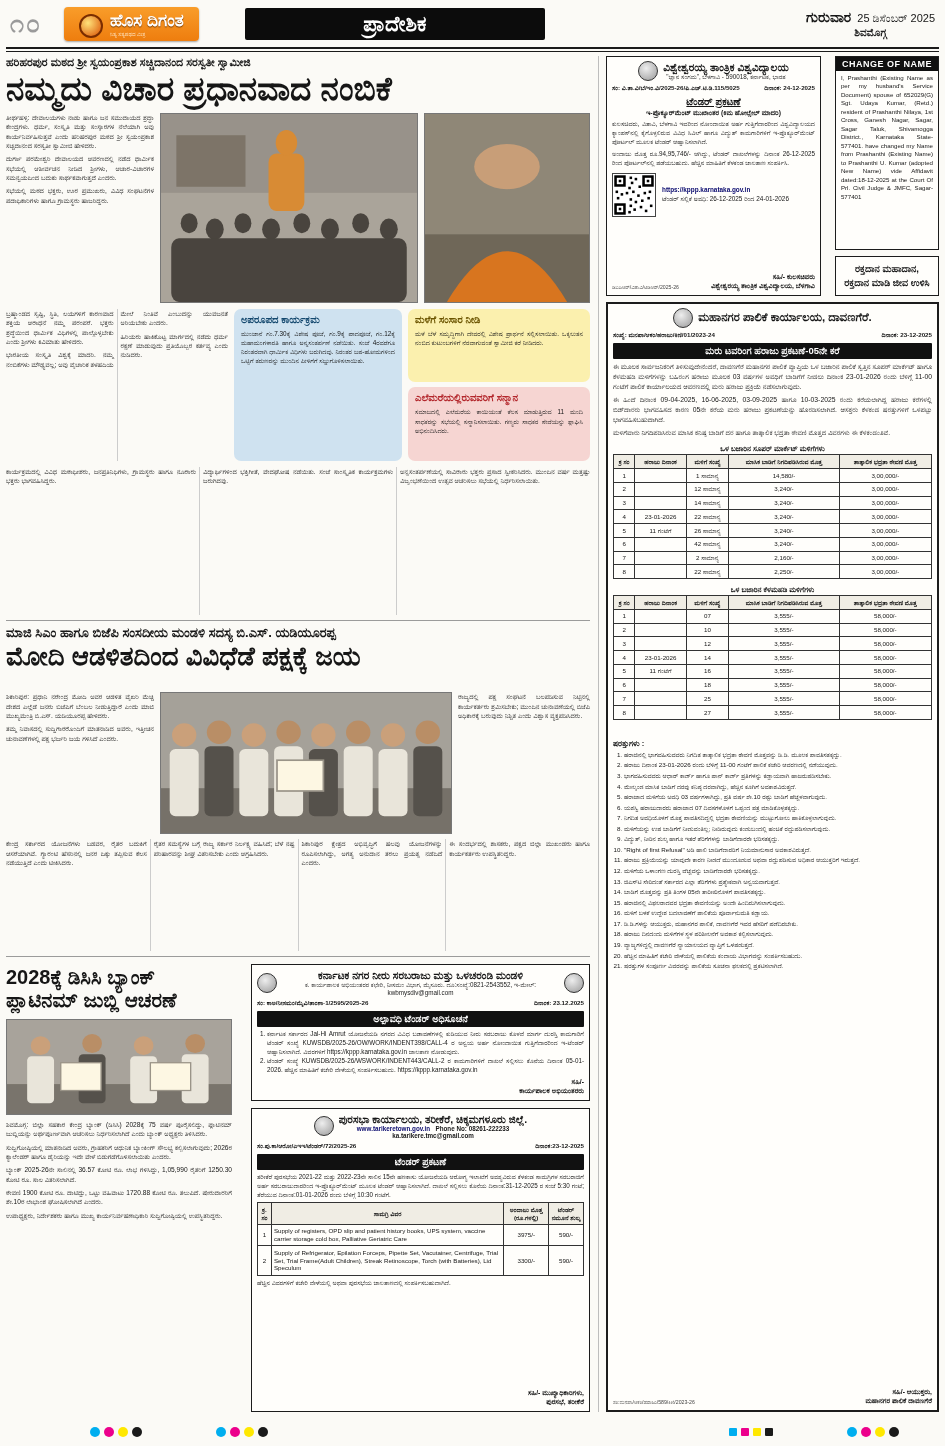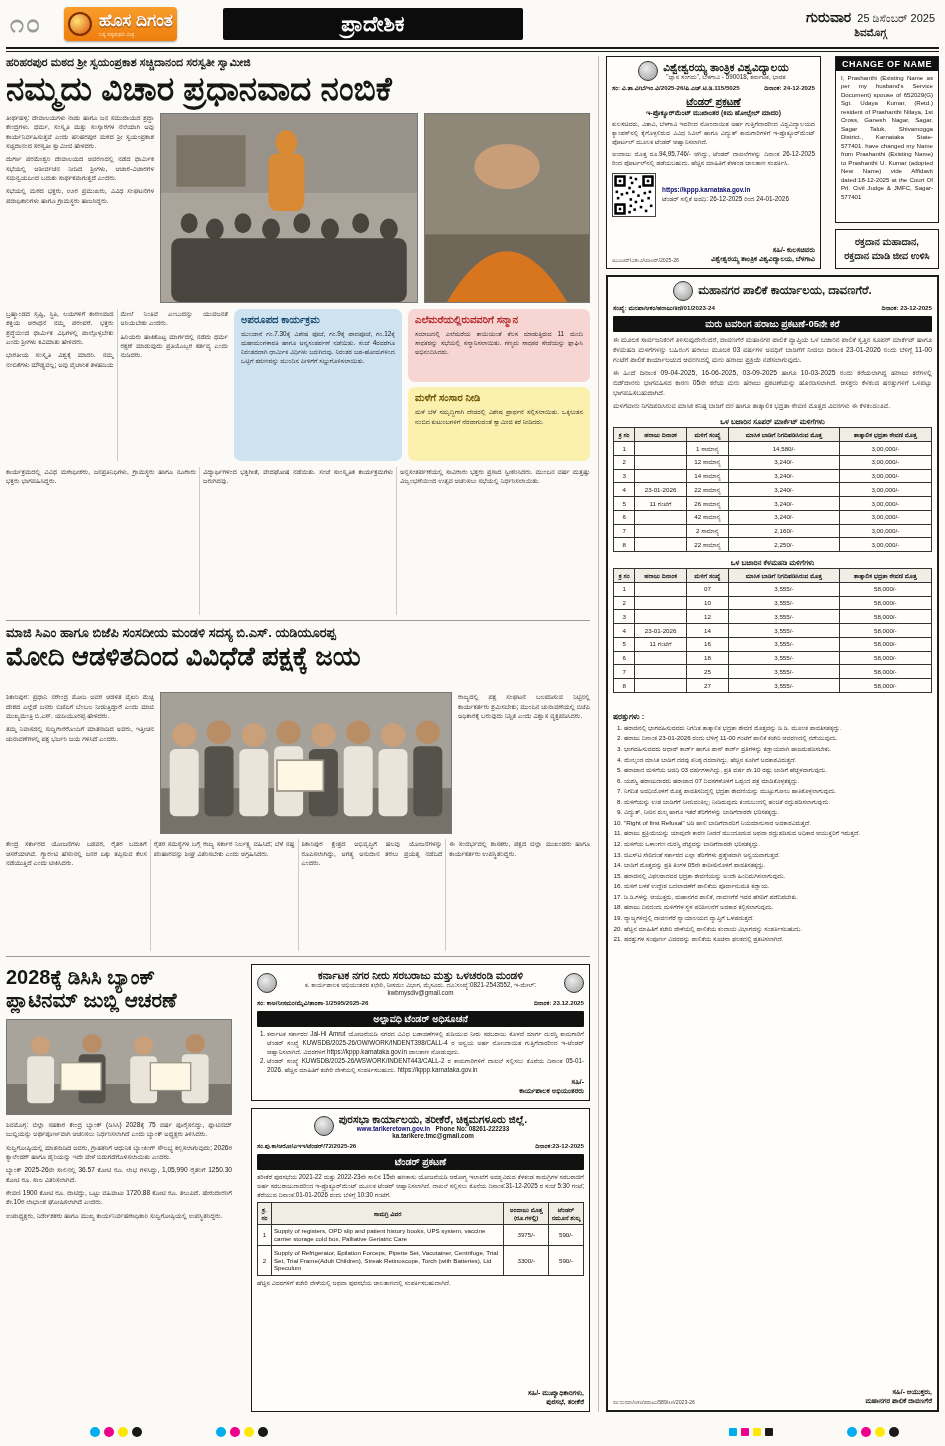--- a/index.html
+++ b/index.html
@@ -2,21 +2,21 @@
 <html><head>
 <meta charset="utf-8">
 <style>
   *{box-sizing:border-box;margin:0;padding:0}
   body{background:#d8d8d8;font-family:"Liberation Sans",sans-serif}
   .page{position:relative;width:945px;height:1446px;margin:0 auto;background:#fbfaf6;color:#161616;overflow:hidden}
 
   
   .header{position:absolute;top:3px;left:0;width:100%;height:42px;display:flex;align-items:center;gap:22px;padding:0 10px}
   .pageno{font-size:25px;font-weight:bold;color:#9a9a9a;letter-spacing:2px}
-  .logo{display:flex;align-items:center;gap:7px;background:linear-gradient(#f99d2a,#ee7d0e);border-radius:4px;padding:3px 4px;height:34px;box-shadow:0 1px 2px rgba(0,0,0,.35)}
+  .logo{display:flex;align-items:flex-end;gap:7px;background:linear-gradient(#f99d2a,#ee7d0e);border-radius:4px;padding:3px 15px;height:34px;box-shadow:0 1px 2px rgba(0,0,0,.35)}
   .logo-emblem{width:24px;height:24px;border-radius:50%;background:radial-gradient(circle at 35% 35%,#ffe27a,#d94f00);border:2px solid #7a2d00;flex:0 0 auto}
   .logo-title{font-size:17px;font-weight:bold;color:#fff;text-shadow:0 1px 1px #7a3b00;white-space:nowrap}
   .logo-tagline{font-size:5.5px;color:#ffeacd}
   .section-bar{flex:0 0 300px;margin-left:24px;background:#0c0c0c;color:#fff;text-align:center;font-size:21px;font-weight:bold;padding:4px 0;border-radius:2px}
   .date-block{margin-left:auto;text-align:center;font-size:11px;line-height:1.25}
   .date-block .day{font-weight:bold;font-size:14px;margin-right:6px}
   .edition{display:block;font-size:10.5px;font-weight:bold;color:#222}
   .head-rules{position:absolute;top:47px;left:6px;right:6px;border-top:2px solid #1a1a1a;border-bottom:1px solid #1a1a1a;height:5px}
 
   
@@ -82,21 +82,21 @@
   .ad-title{font-size:10px;font-weight:bold;text-align:center;text-decoration:underline;margin:2px 0 1px}
   .ad-sub{font-size:6.8px;font-weight:bold;text-align:center;margin-bottom:3px}
   .ad-body{font-size:6.3px;line-height:1.42;text-align:justify}
   .ad-body p{margin-bottom:3px}
   .sign-row{display:flex;justify-content:space-between;align-items:flex-end;margin-top:auto;padding-top:3px}
   .sign{font-size:6.8px;font-weight:bold;text-align:right;line-height:1.3}
   .footnote{font-size:5.2px;color:#444}
   .url{font-weight:bold;color:#0a0a6e}
 
   
-  .top-ads{display:flex;gap:14px;height:213px}
+  .top-ads{display:flex;gap:14px;height:240px}
   .vtu{flex:1.95}
   .qr-row{display:flex;gap:6px;align-items:center;margin:2px 0}
   .qr{width:44px;height:44px;flex:0 0 auto;border:1px solid #444}
   .qr-meta{font-size:6.4px;line-height:1.4}
   .right-mini{flex:1;display:flex;flex-direction:column;gap:6px;overflow:hidden}
   .con{flex:1}
   .con-header{background:#101010;color:#fff;text-align:center;font-weight:bold;font-size:9px;padding:2px 0;margin:-4px -5px 3px;letter-spacing:.5px}
   .con-body{font-size:6.15px;line-height:1.38;text-align:justify}
   .blood{border:1.5px solid #1c1c1c;background:#fffefb;text-align:center;font-weight:bold;font-size:9.5px;line-height:1.5;padding:5px 2px}
 
@@ -198,27 +198,27 @@
           <div class="t body-text cols-2">
               <p>ಬ್ರಹ್ಮಾಂಡದ ಸೃಷ್ಟಿ, ಸ್ಥಿತಿ, ಲಯಗಳಿಗೆ ಕಾರಣವಾದ ಶಕ್ತಿಯ ಆರಾಧನೆ ನಮ್ಮ ಪರಂಪರೆ. ಭಕ್ತರು ಶ್ರದ್ಧೆಯಿಂದ ಧಾರ್ಮಿಕ ವಿಧಿಗಳಲ್ಲಿ ಪಾಲ್ಗೊಳ್ಳಬೇಕು ಎಂದು ಶ್ರೀಗಳು ಕಿವಿಮಾತು ಹೇಳಿದರು.</p>
               <p>ಭಾರತೀಯ ಸಂಸ್ಕೃತಿ ವಿಶ್ವಕ್ಕೆ ಮಾದರಿ. ನಮ್ಮ ನಂಬಿಕೆಗಳು ಮೌಢ್ಯವಲ್ಲ; ಅವು ವೈಚಾರಿಕ ತಳಹದಿಯ ಮೇಲೆ ನಿಂತಿವೆ ಎಂಬುದನ್ನು ಯುವಜನತೆ ಅರಿಯಬೇಕು ಎಂದರು.</p>
               <p>ಹಿರಿಯರು ಹಾಕಿಕೊಟ್ಟ ಮಾರ್ಗದಲ್ಲಿ ನಡೆದು ಧರ್ಮ ರಕ್ಷಣೆ ಮಾಡುವುದು ಪ್ರತಿಯೊಬ್ಬರ ಕರ್ತವ್ಯ ಎಂದು ನುಡಿದರು.</p>
             </div>
           <div class="info-box box-blue" style="background: rgb(207, 226, 240);">
             <h4>ಅಪರೂಪದ ಕಾರ್ಯಕ್ರಮ</h4>
             <p>ಮುಂಜಾನೆ ಗಂ.7.30ಕ್ಕೆ ವಿಶೇಷ ಪೂಜೆ, ಗಂ.9ಕ್ಕೆ ಪಾದಪೂಜೆ, ಗಂ.12ಕ್ಕೆ ಮಹಾಮಂಗಳಾರತಿ ಹಾಗೂ ಅನ್ನಸಂತರ್ಪಣೆ ನಡೆಯಿತು. ಸಂಜೆ 4ರವರೆಗೂ ನಿರಂತರವಾಗಿ ಧಾರ್ಮಿಕ ವಿಧಿಗಳು ಜರುಗಿದವು. ನಿರಂತರ ಜಪ-ಹೋಮಗಳಿಂದ ಒಟ್ಟಿಗೆ ತರುಣರನ್ನು ಮುಂದಿನ ಪೀಳಿಗೆಗೆ ಸಜ್ಜುಗೊಳಿಸಲಾಯಿತು.</p>
           </div>
           <div class="a1-stack">
+            <div class="info-box box-yellow" style="background: rgb(251, 240, 174);">
+              <h4>ಮಳೆಗೆ ಸಂಸಾರ ನೀಡಿ</h4>
+              <p>ಮಳೆ ಬೆಳೆ ಸಮೃದ್ಧಿಗಾಗಿ ದೇವರಲ್ಲಿ ವಿಶೇಷ ಪ್ರಾರ್ಥನೆ ಸಲ್ಲಿಸಲಾಯಿತು. ಒಕ್ಕಲುತನ ನಂಬಿದ ಕುಟುಂಬಗಳಿಗೆ ನೆರವಾಗುವಂತೆ ಸ್ವಾಮೀಜಿ ಕರೆ ನೀಡಿದರು.</p>
+            </div>
             <div class="info-box box-pink" style="background: rgb(246, 213, 210);">
               <h4>ಎಲೆಮರೆಯಲ್ಲಿರುವವರಿಗೆ ಸನ್ಮಾನ</h4>
               <p>ಸಮಾಜದಲ್ಲಿ ಎಲೆಮರೆಯ ಕಾಯಿಯಂತೆ ಕೆಲಸ ಮಾಡುತ್ತಿರುವ 11 ಮಂದಿ ಸಾಧಕರನ್ನು ಸಭೆಯಲ್ಲಿ ಸನ್ಮಾನಿಸಲಾಯಿತು. ಗಣ್ಯರು ಸಾಧಕರ ಸೇವೆಯನ್ನು ಶ್ಲಾಘಿಸಿ ಅಭಿನಂದಿಸಿದರು.</p>
-            </div>
-            <div class="info-box box-yellow" style="background: rgb(251, 240, 174);">
-              <h4>ಮಳೆಗೆ ಸಂಸಾರ ನೀಡಿ</h4>
-              <p>ಮಳೆ ಬೆಳೆ ಸಮೃದ್ಧಿಗಾಗಿ ದೇವರಲ್ಲಿ ವಿಶೇಷ ಪ್ರಾರ್ಥನೆ ಸಲ್ಲಿಸಲಾಯಿತು. ಒಕ್ಕಲುತನ ನಂಬಿದ ಕುಟುಂಬಗಳಿಗೆ ನೆರವಾಗುವಂತೆ ಸ್ವಾಮೀಜಿ ಕರೆ ನೀಡಿದರು.</p>
             </div>
           </div>
         </div>
 
         <div class="a1-row3 body-text cols-3">
             <p>ಕಾರ್ಯಕ್ರಮದಲ್ಲಿ ವಿವಿಧ ಮಠಾಧೀಶರು, ಜನಪ್ರತಿನಿಧಿಗಳು, ಗ್ರಾಮಸ್ಥರು ಹಾಗೂ ನೂರಾರು ಭಕ್ತರು ಭಾಗವಹಿಸಿದ್ದರು.</p>
             <p>ವಿದ್ಯಾರ್ಥಿಗಳಿಂದ ಭಕ್ತಿಗೀತೆ, ವೇದಘೋಷ ನಡೆಯಿತು. ಸಂಜೆ ಸಾಂಸ್ಕೃತಿಕ ಕಾರ್ಯಕ್ರಮಗಳು ಜರುಗಿದವು.</p>
             <p>ಅನ್ನಸಂತರ್ಪಣೆಯಲ್ಲಿ ಸಾವಿರಾರು ಭಕ್ತರು ಪ್ರಸಾದ ಸ್ವೀಕರಿಸಿದರು. ಮುಂದಿನ ವರ್ಷ ಮತ್ತಷ್ಟು ವಿಜೃಂಭಣೆಯಿಂದ ಉತ್ಸವ ಆಚರಿಸಲು ಸಭೆಯಲ್ಲಿ ನಿರ್ಧರಿಸಲಾಯಿತು.</p>
           </div>
       </article>

